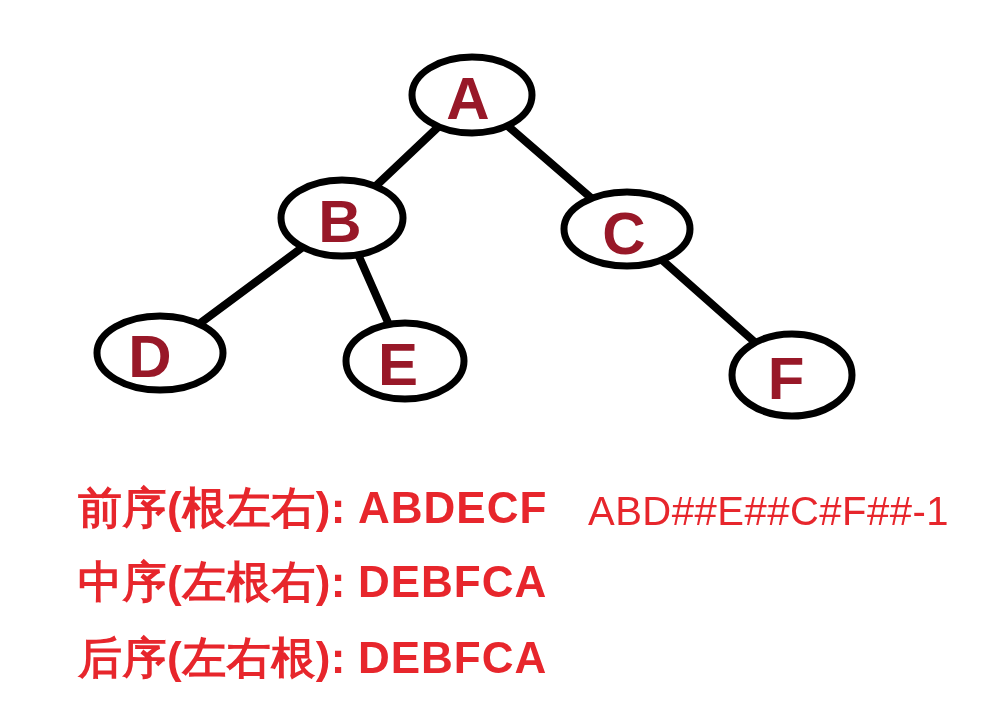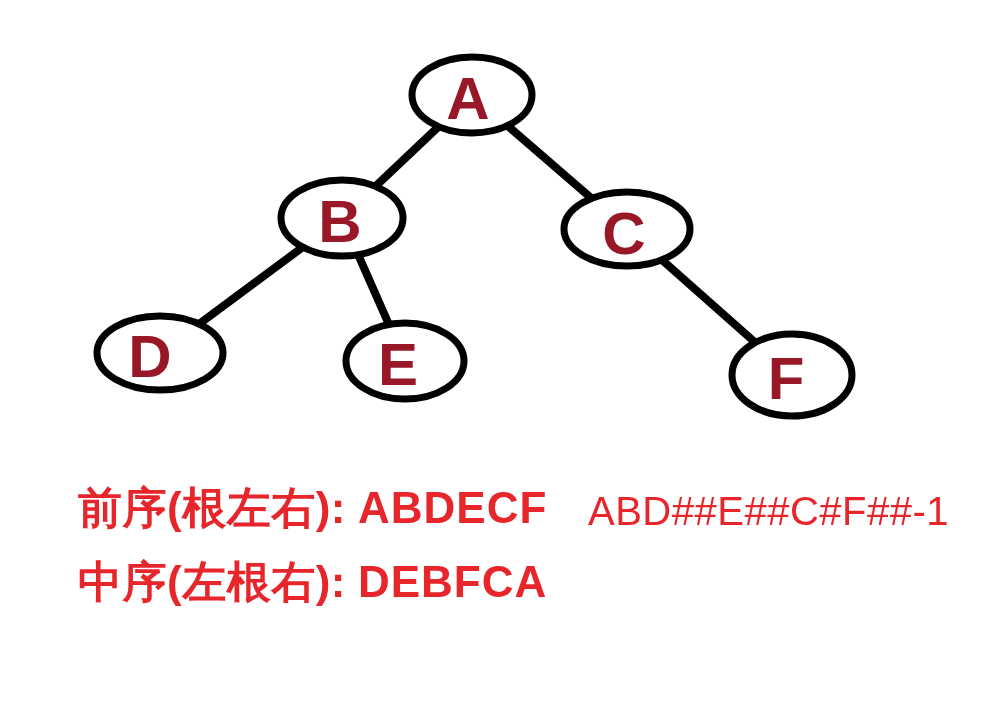--- a/index.html
+++ b/index.html
@@ -117,16 +117,19 @@
   </svg>
 
   <div class="trav-line" style="top:484px">
     <span class="lbl">前序(根左右):</span><span class="seq">ABDECF</span>
   </div>
 
   <div class="trav-line" style="top:558px">
     <span class="lbl">中序(左根右):</span><span class="seq">DEBFCA</span>
   </div>
 
+  <div class="trav-line" style="top:634px">
+    <span class="lbl">后序(左右根):</span><span class="seq">DEBFCA</span>
+  </div>
 
   <div class="annotation">ABD##E##C#F##-1</div>
 
 </div>
 
 </body></html>

